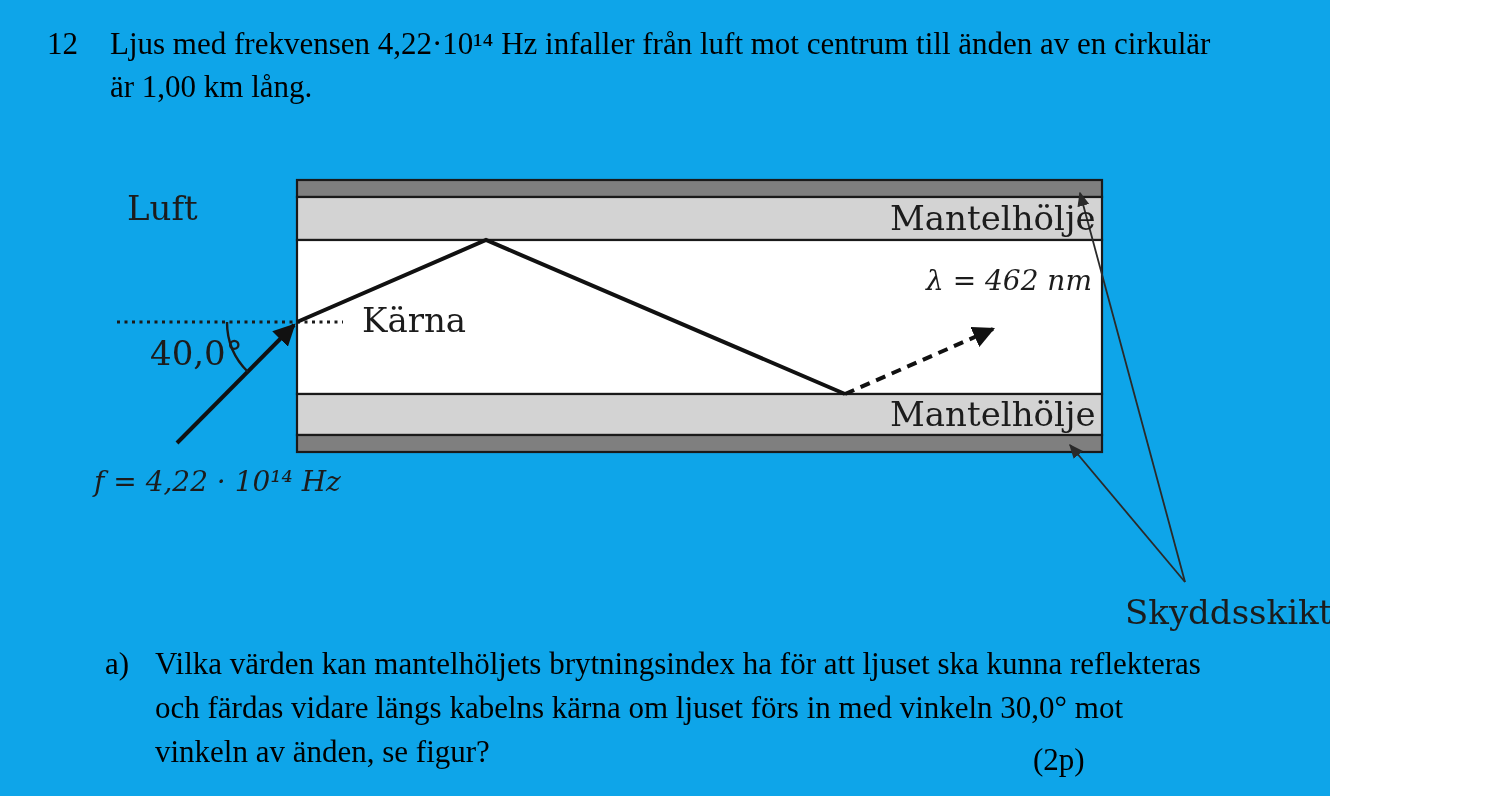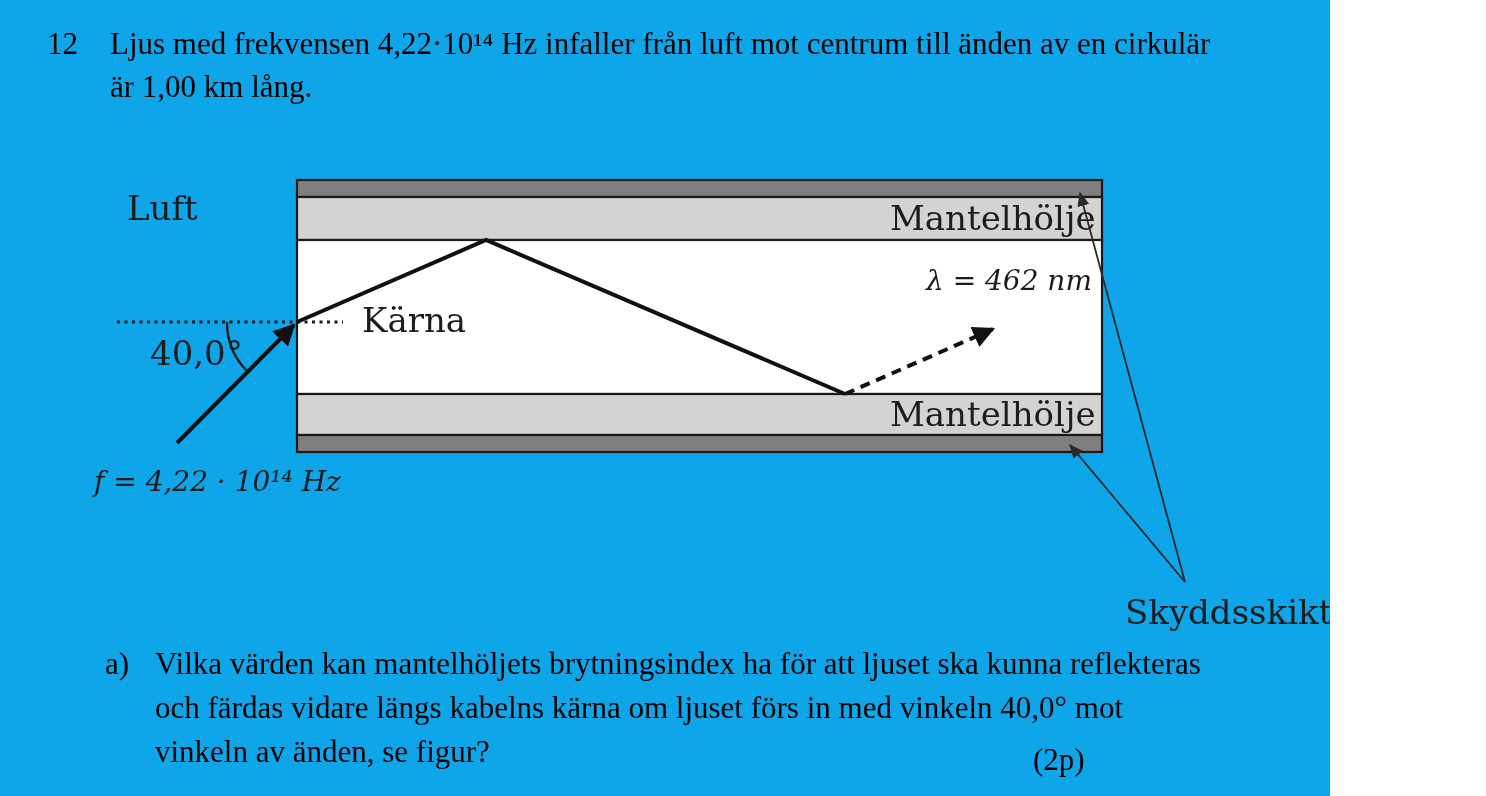--- a/index.html
+++ b/index.html
@@ -134,21 +134,21 @@
     <div class="fl" style="left:150px; top:172px;">40,0°</div>
     <div class="fl lbl-cladding-bottom" style="top:233px;">Mantelhölje</div>
     <div class="fl math" style="left:57px; top:301px;margin-left:37px;">f = 4,22 · 10¹⁴ Hz</div>
     <div class="fl" style="left:1125px; top:431px;">Skyddsskikt</div>
   </div>
 
   <div class="question">
     <div class="q-letter">a)</div>
     <div class="q-text">
       <div class="tline">Vilka värden kan mantelhöljets brytningsindex ha för att ljuset ska kunna reflekteras</div>
-      <div class="tline">och färdas vidare längs kabelns kärna om ljuset förs in med vinkeln 40,0° mot</div>
+      <div class="tline">och färdas vidare längs kabelns kärna om ljuset förs in med vinkeln 30,0° mot</div>
       <div class="tline q-line-last">
         <span>vinkeln av änden, se figur?</span>
         <span class="points">(2p)</span>
       </div>
     </div>
   </div>
 
 </div>
 
 </body></html>

